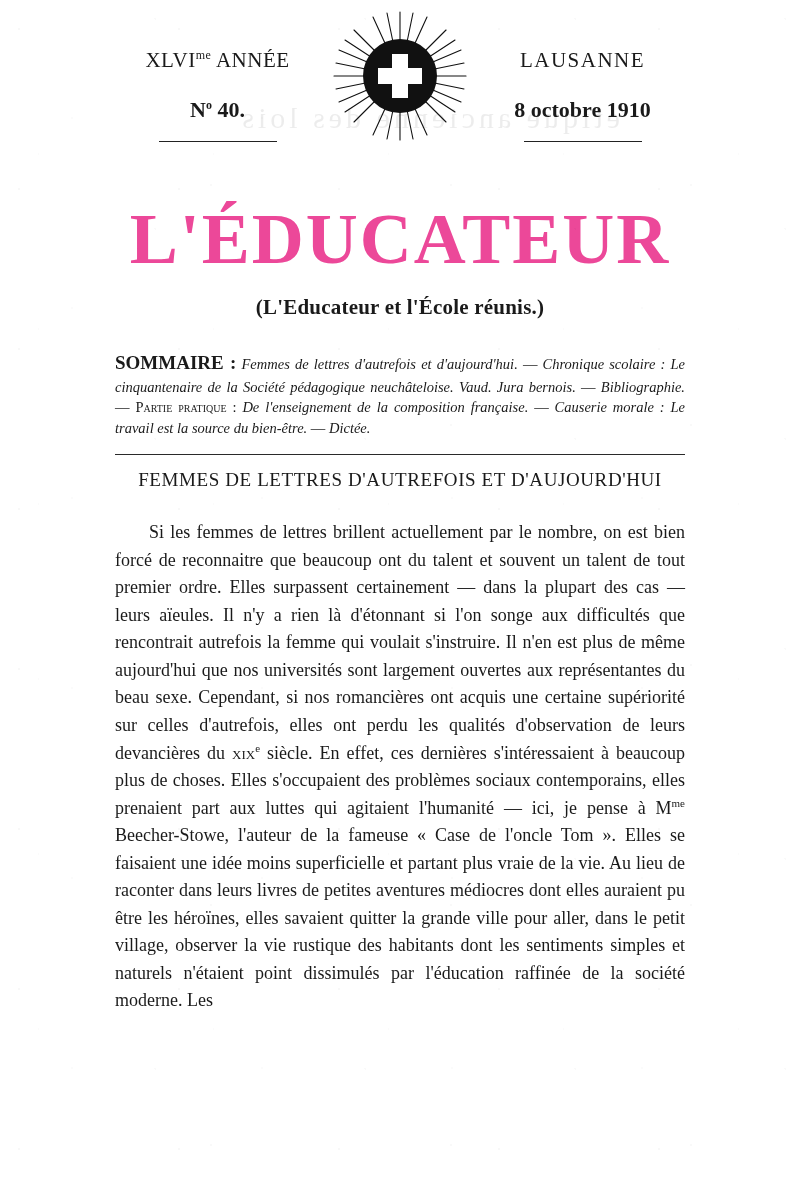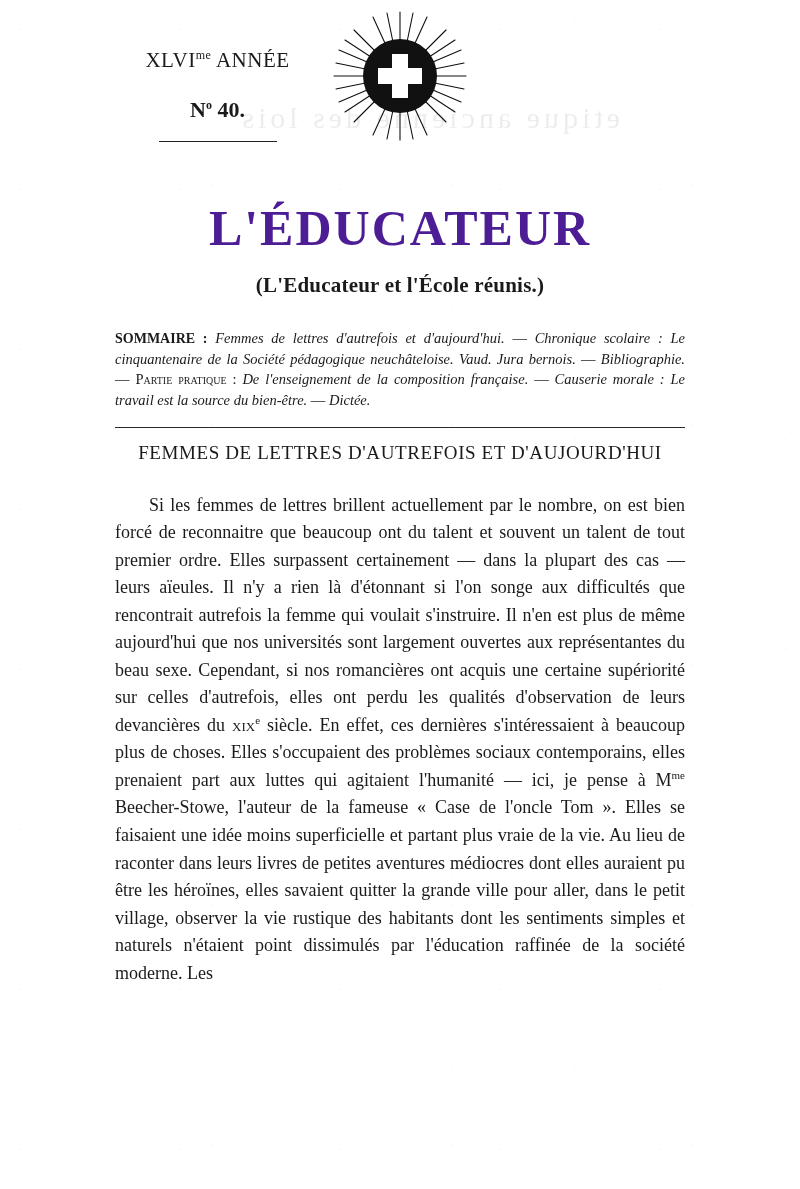--- a/index.html
+++ b/index.html
@@ -86,45 +86,45 @@
   }
 
   
   .title-block {
     text-align: center;
     margin-top: 22px;
   }
   .big-title {
     font-family: "Liberation Serif", serif;
     font-weight: bold;
-    font-size: 50px;
+    font-size: 72px;
     letter-spacing: 2px;
     line-height: 0.98;
-    color: #4c1d95;
+    color: #ec4899;
   }
   .subtitle {
     font-size: 21px;
     font-weight: bold;
     margin-top: 20px;
     letter-spacing: 0.2px;
   }
 
   
   .summary {
     width: 570px;
     margin: 30px auto 0 auto;
     font-size: 14.5px;
     line-height: 1.42;
     text-align: justify;
   }
   .summary .lead {
     font-variant: small-caps;
     font-weight: bold;
     font-style: normal;
-    font-size: 14px;
+    font-size: 19px;
   }
   .summary .it { font-style: italic; }
   .summary .sc { font-variant: small-caps; }
 
   .hairline {
     width: 570px;
     margin: 16px auto 0 auto;
     border-top: 1px solid #2a2a2a;
     height: 0;
   }
@@ -237,20 +237,25 @@
           <line x1="75" y1="66" x2="11" y2="53"></line>
           <line x1="75" y1="66" x2="139" y2="53"></line>
           <line x1="75" y1="66" x2="11" y2="79"></line>
           <line x1="75" y1="66" x2="139" y2="79"></line>
         </g>
         <circle cx="75" cy="66" r="37" fill="#111"></circle>
         <path d="M67,44 h16 v14 h14 v16 h-14 v14 h-16 v-14 h-14 v-16 h14 z" fill="#ffffff"></path>
       </svg>
     </div>
 
+    <div class="mast-right">
+      <div class="mast-line1">LAUSANNE</div>
+      <div class="mast-line2">8 octobre 1910</div>
+      <div class="rule"></div>
+    </div>
 
   </div>
 
   <div class="title-block">
     <div class="big-title">L'ÉDUCATEUR</div>
     <div class="subtitle">(L'Educateur et l'École réunis.)</div>
   </div>
 
   <div class="summary">
     <span class="lead">SOMMAIRE :</span>

